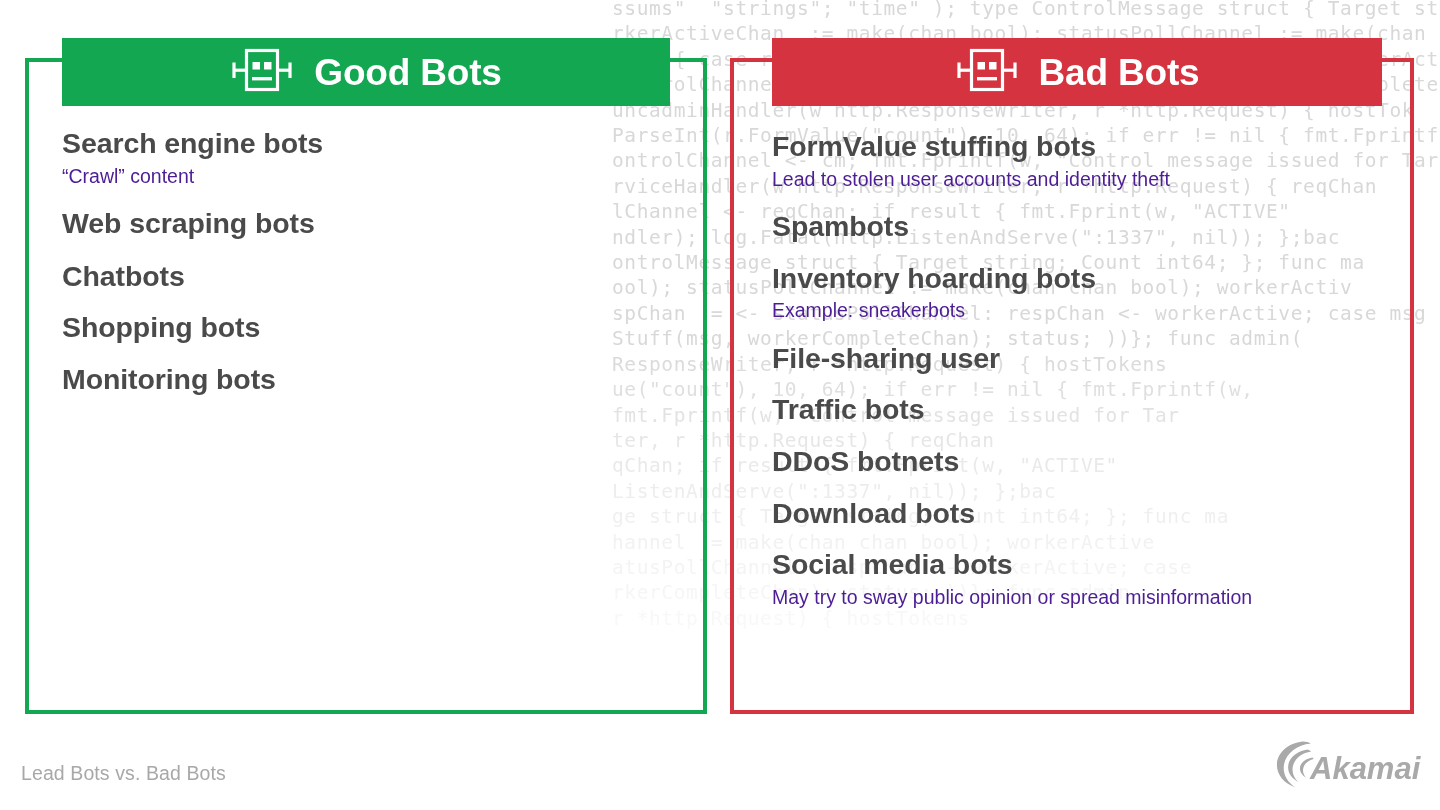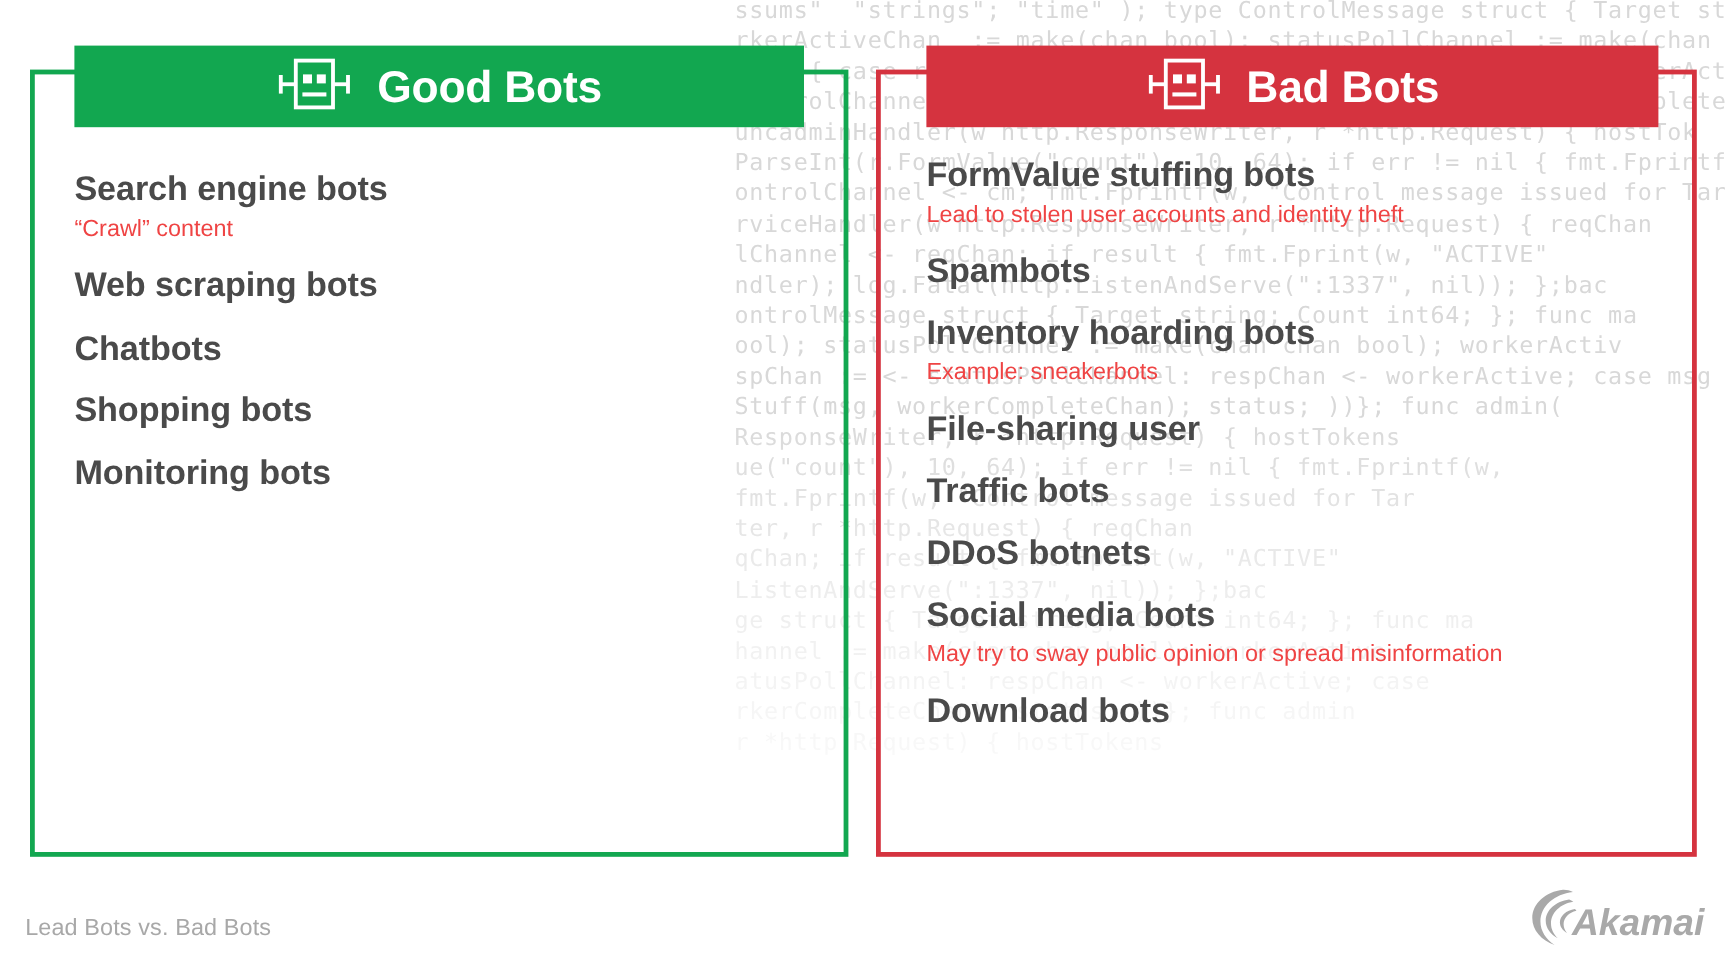--- a/index.html
+++ b/index.html
@@ -97,21 +97,21 @@
   .item-title {
     font-size: 28.5px;
     font-weight: bold;
     color: #4a4a4a;
     line-height: 1.18;
     letter-spacing: -0.1px;
   }
   .item-sub {
     font-size: 19.5px;
     font-weight: normal;
-    color: #ef4444;
+    color: #4c1d95;
     line-height: 1.25;
     margin-top: 3px;
     letter-spacing: 0px;
   }
   .item.has-sub { margin-bottom: 19px; }
 
   
   #footer-caption {
     position: absolute;
     left: 21px;
@@ -147,21 +147,21 @@
           <rect x="34" y="14" width="7.5" height="7.5" fill="#ffffff"></rect>
           <rect x="22" y="29" width="20" height="3.4" fill="#ffffff"></rect>
           <rect x="4" y="20.6" width="12.5" height="3.2" fill="#ffffff"></rect>
           <rect x="2.4" y="14.5" width="3.2" height="15.5" fill="#ffffff"></rect>
           <rect x="47.5" y="20.6" width="12.5" height="3.2" fill="#ffffff"></rect>
           <rect x="58.4" y="14.5" width="3.2" height="15.5" fill="#ffffff"></rect>
         </svg>
       </span>
       <span class="panel-title">Good Bots</span>
     </div>
-    <div class="item-list" style="left:37px; top:84px; width:620px;">
+    <div class="item-list" style="left:37px; top:69px; width:620px;">
         <div class="item has-sub">
           <div class="item-title">Search engine bots</div>
           <div class="item-sub">“Crawl” content</div>
         </div>
         <div class="item has-sub">
           <div class="item-title">Web scraping bots</div>
         </div>
         <div class="item">
           <div class="item-title">Chatbots</div>
         </div>
@@ -205,26 +205,26 @@
         </div>
         <div class="item">
           <div class="item-title">File-sharing user</div>
         </div>
         <div class="item">
           <div class="item-title">Traffic bots</div>
         </div>
         <div class="item">
           <div class="item-title">DDoS botnets</div>
         </div>
+        <div class="item">
+          <div class="item-title">Download bots</div>
+        </div>
         <div class="item has-sub">
           <div class="item-title">Social media bots</div>
           <div class="item-sub">May try to sway public opinion or spread misinformation</div>
-        </div>
-        <div class="item">
-          <div class="item-title">Download bots</div>
         </div>
       </div>
   </div>
 
   <div id="footer-caption">Lead Bots vs. Bad Bots</div>
 
   <div id="akamai-logo">
     <svg width="152" height="58" viewBox="0 0 152 58" aria-hidden="true">
       <g fill="#a9a9a9">
         <path d="M30.5 4.5c-14.5 1.6-25.6 11.5-25.6 23.6 0 10.1 7.6 18.8 18.6 22.4-7.2-4.6-11.8-11.6-11.8-19.5 0-12.6 11.6-23 27.1-24.6-2.6-1.3-5.4-2-8.3-1.9z"></path>

